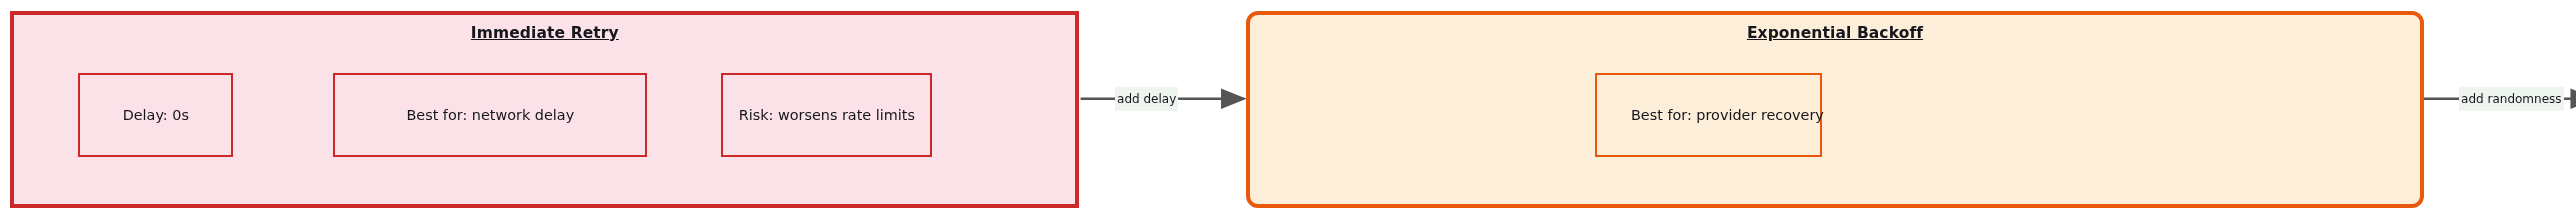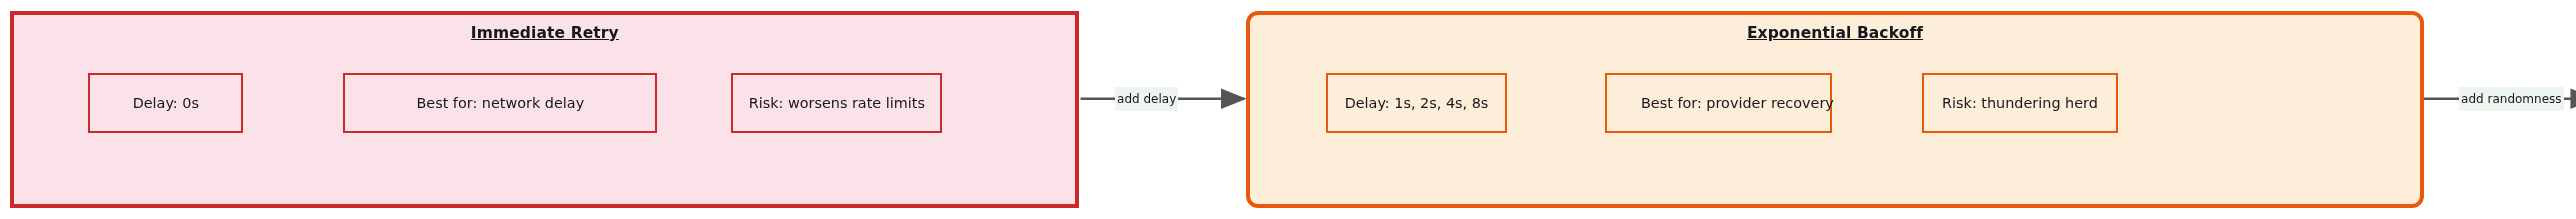--- a/index.html
+++ b/index.html
@@ -42,33 +42,32 @@
     color: #16161d;
     letter-spacing: 0.1px;
     white-space: nowrap;
     text-decoration: underline;
   }
 
   
   .node {
     position: absolute;
     top: 58px;
-    height: 60px;
+    height: 84px;
     box-sizing: border-box;
     border-style: solid;
     border-width: 2.1px;
     display: flex;
     align-items: center;
     justify-content: center;
     font-size: 14.4px;
     line-height: 16.5px;
     color: #16161d;
     white-space: nowrap;
     padding: 0 5.2px;
-    margin-left: 10px;
   }
 
   
   #cluster-immediate {
     left: 10.3px;
     width: 1069px;
     border-color: #cc2a2a;
     background: #fbe2e8;
   }
   #cluster-immediate .node {
@@ -142,27 +141,21 @@
     <div class="node" style="left:707px; width:211px;">
       <span>Risk: worsens rate limits</span>
     </div>
   </div>
 
   <div class="edge-label" id="edge-label-add-delay">add delay</div>
 
   <div class="cluster" id="cluster-exponential">
     <div class="cluster-title">Exponential Backoff</div>
 
-    <div class="node" style="left:66px; width:181px;">
-      <span>Delay: 1s, 2s, 4s, 8s</span>
-    </div>
     <div class="node" style="left:345px; width:227px;padding-left:43px;">
       <span>Best for: provider recovery</span>
-    </div>
-    <div class="node" style="left:662px; width:196px;">
-      <span>Risk: thundering herd</span>
     </div>
   </div>
 
   <div class="edge-label" id="edge-label-add-randomness">add randomness</div>
 
 </div>
 
 
 </body></html>

